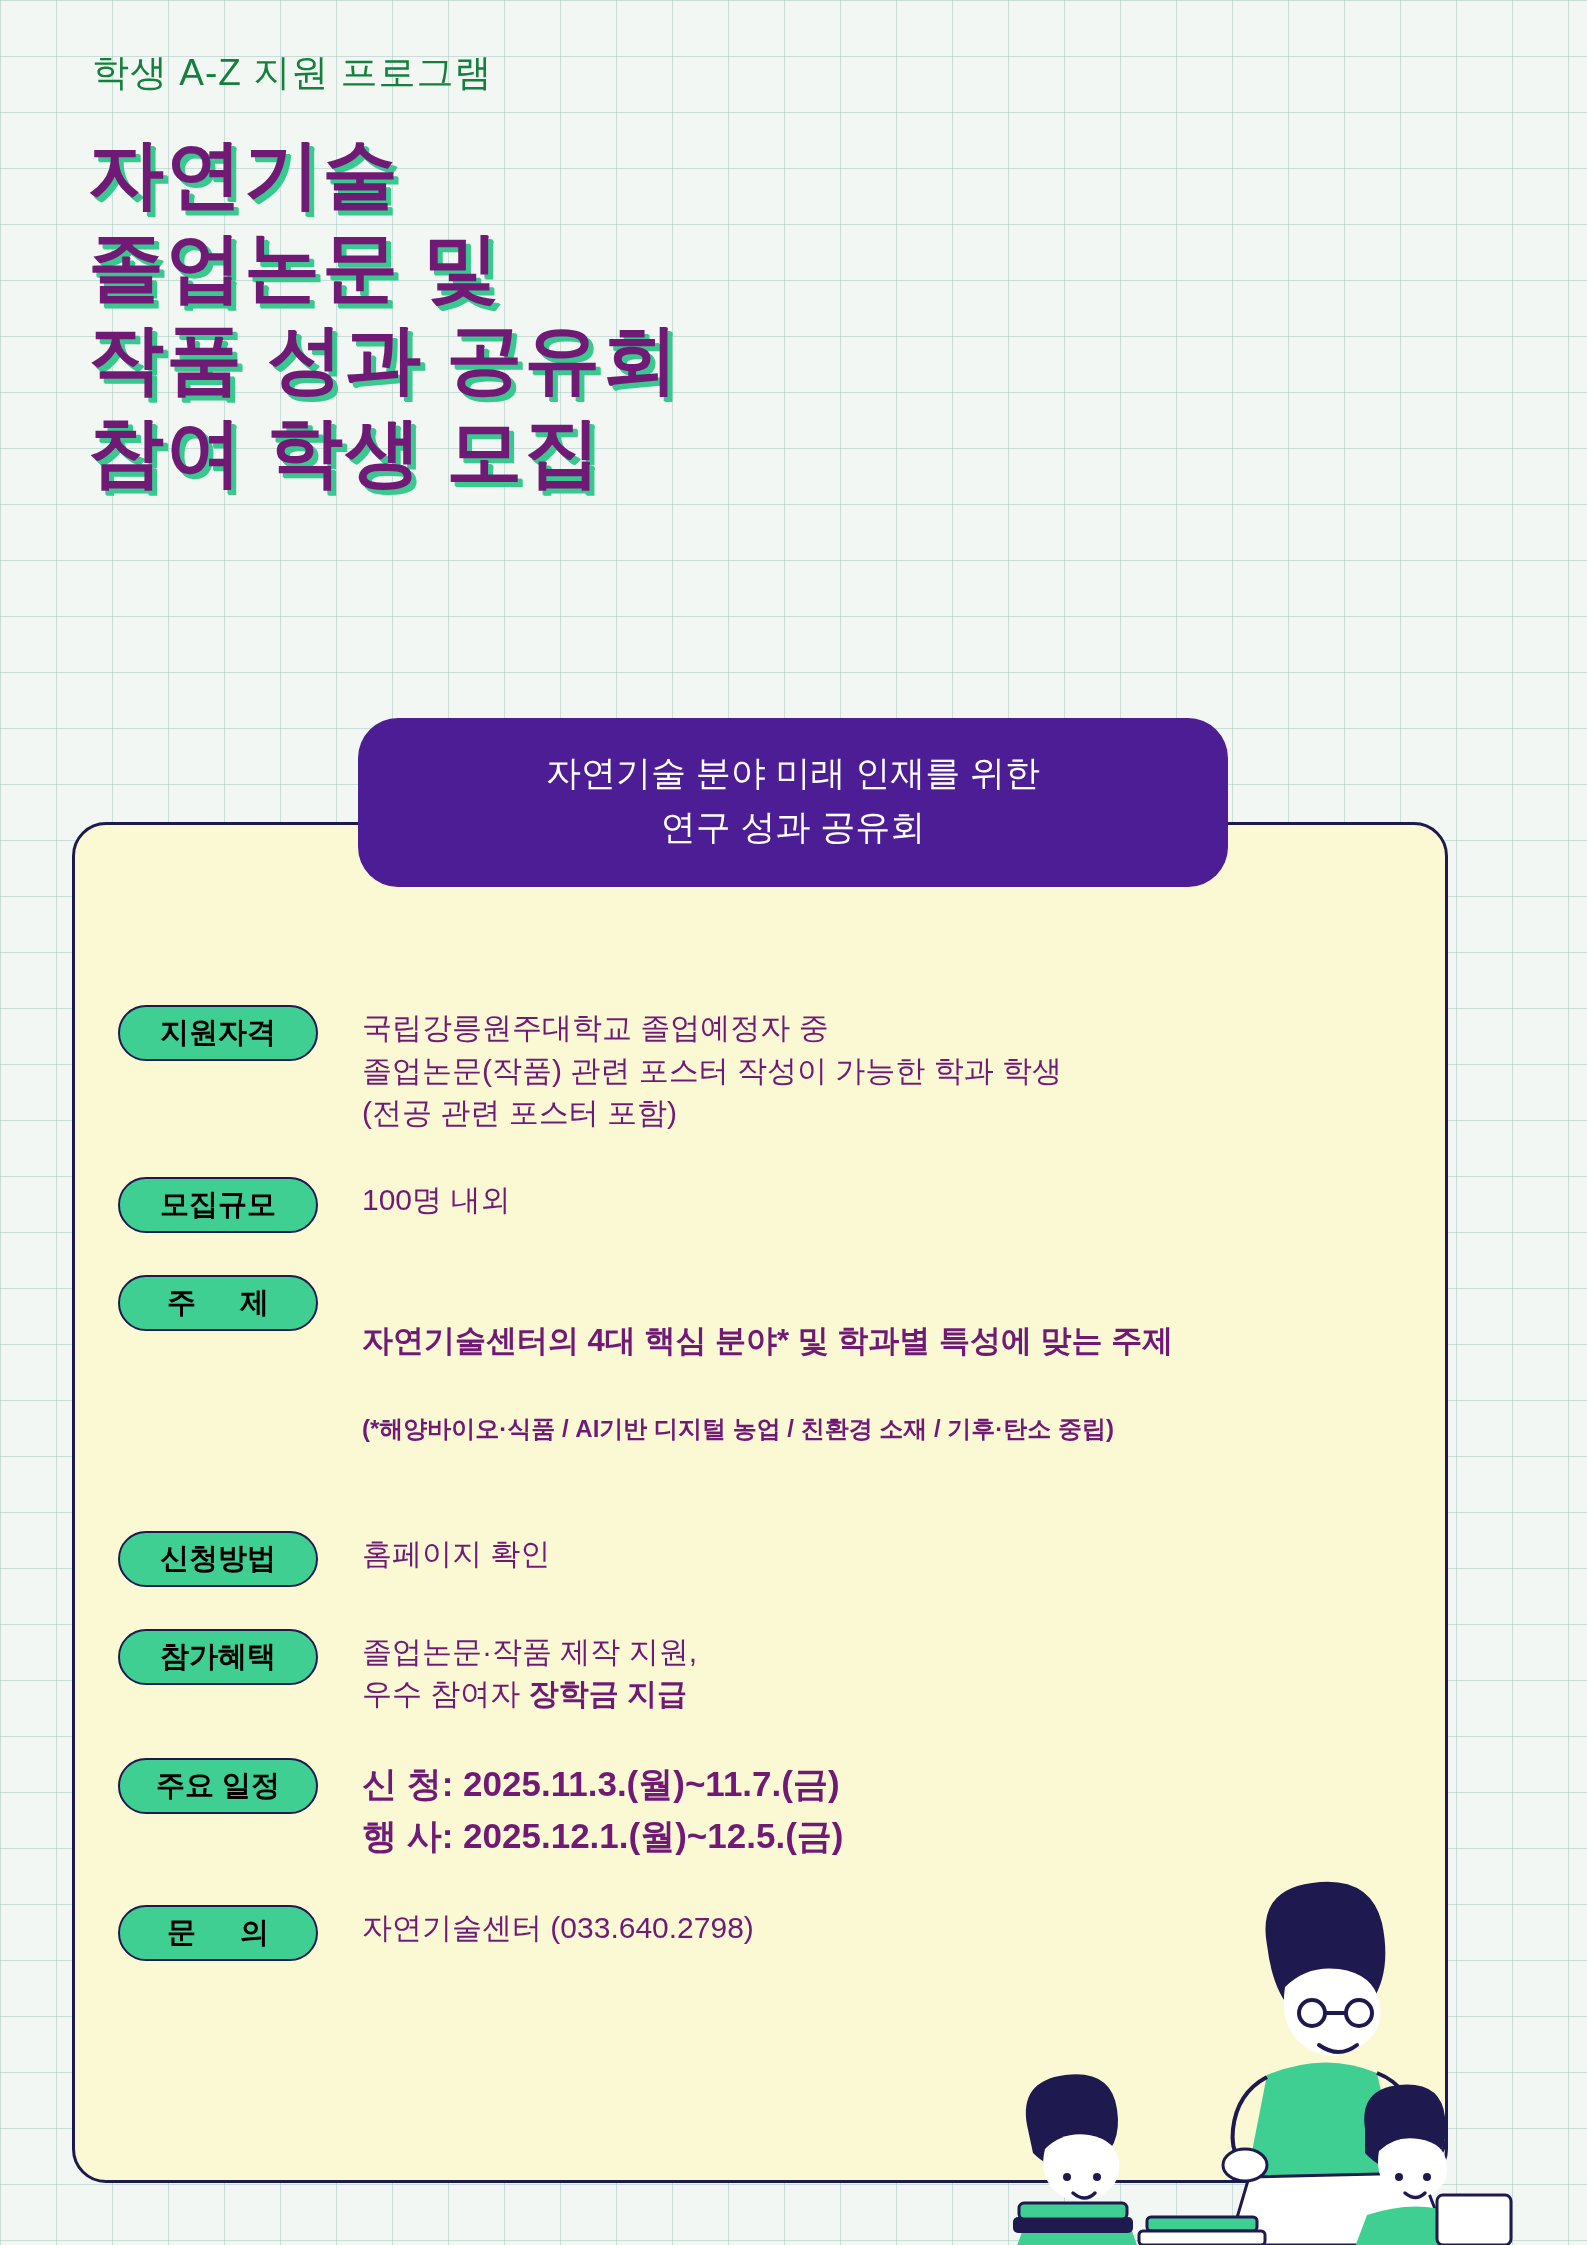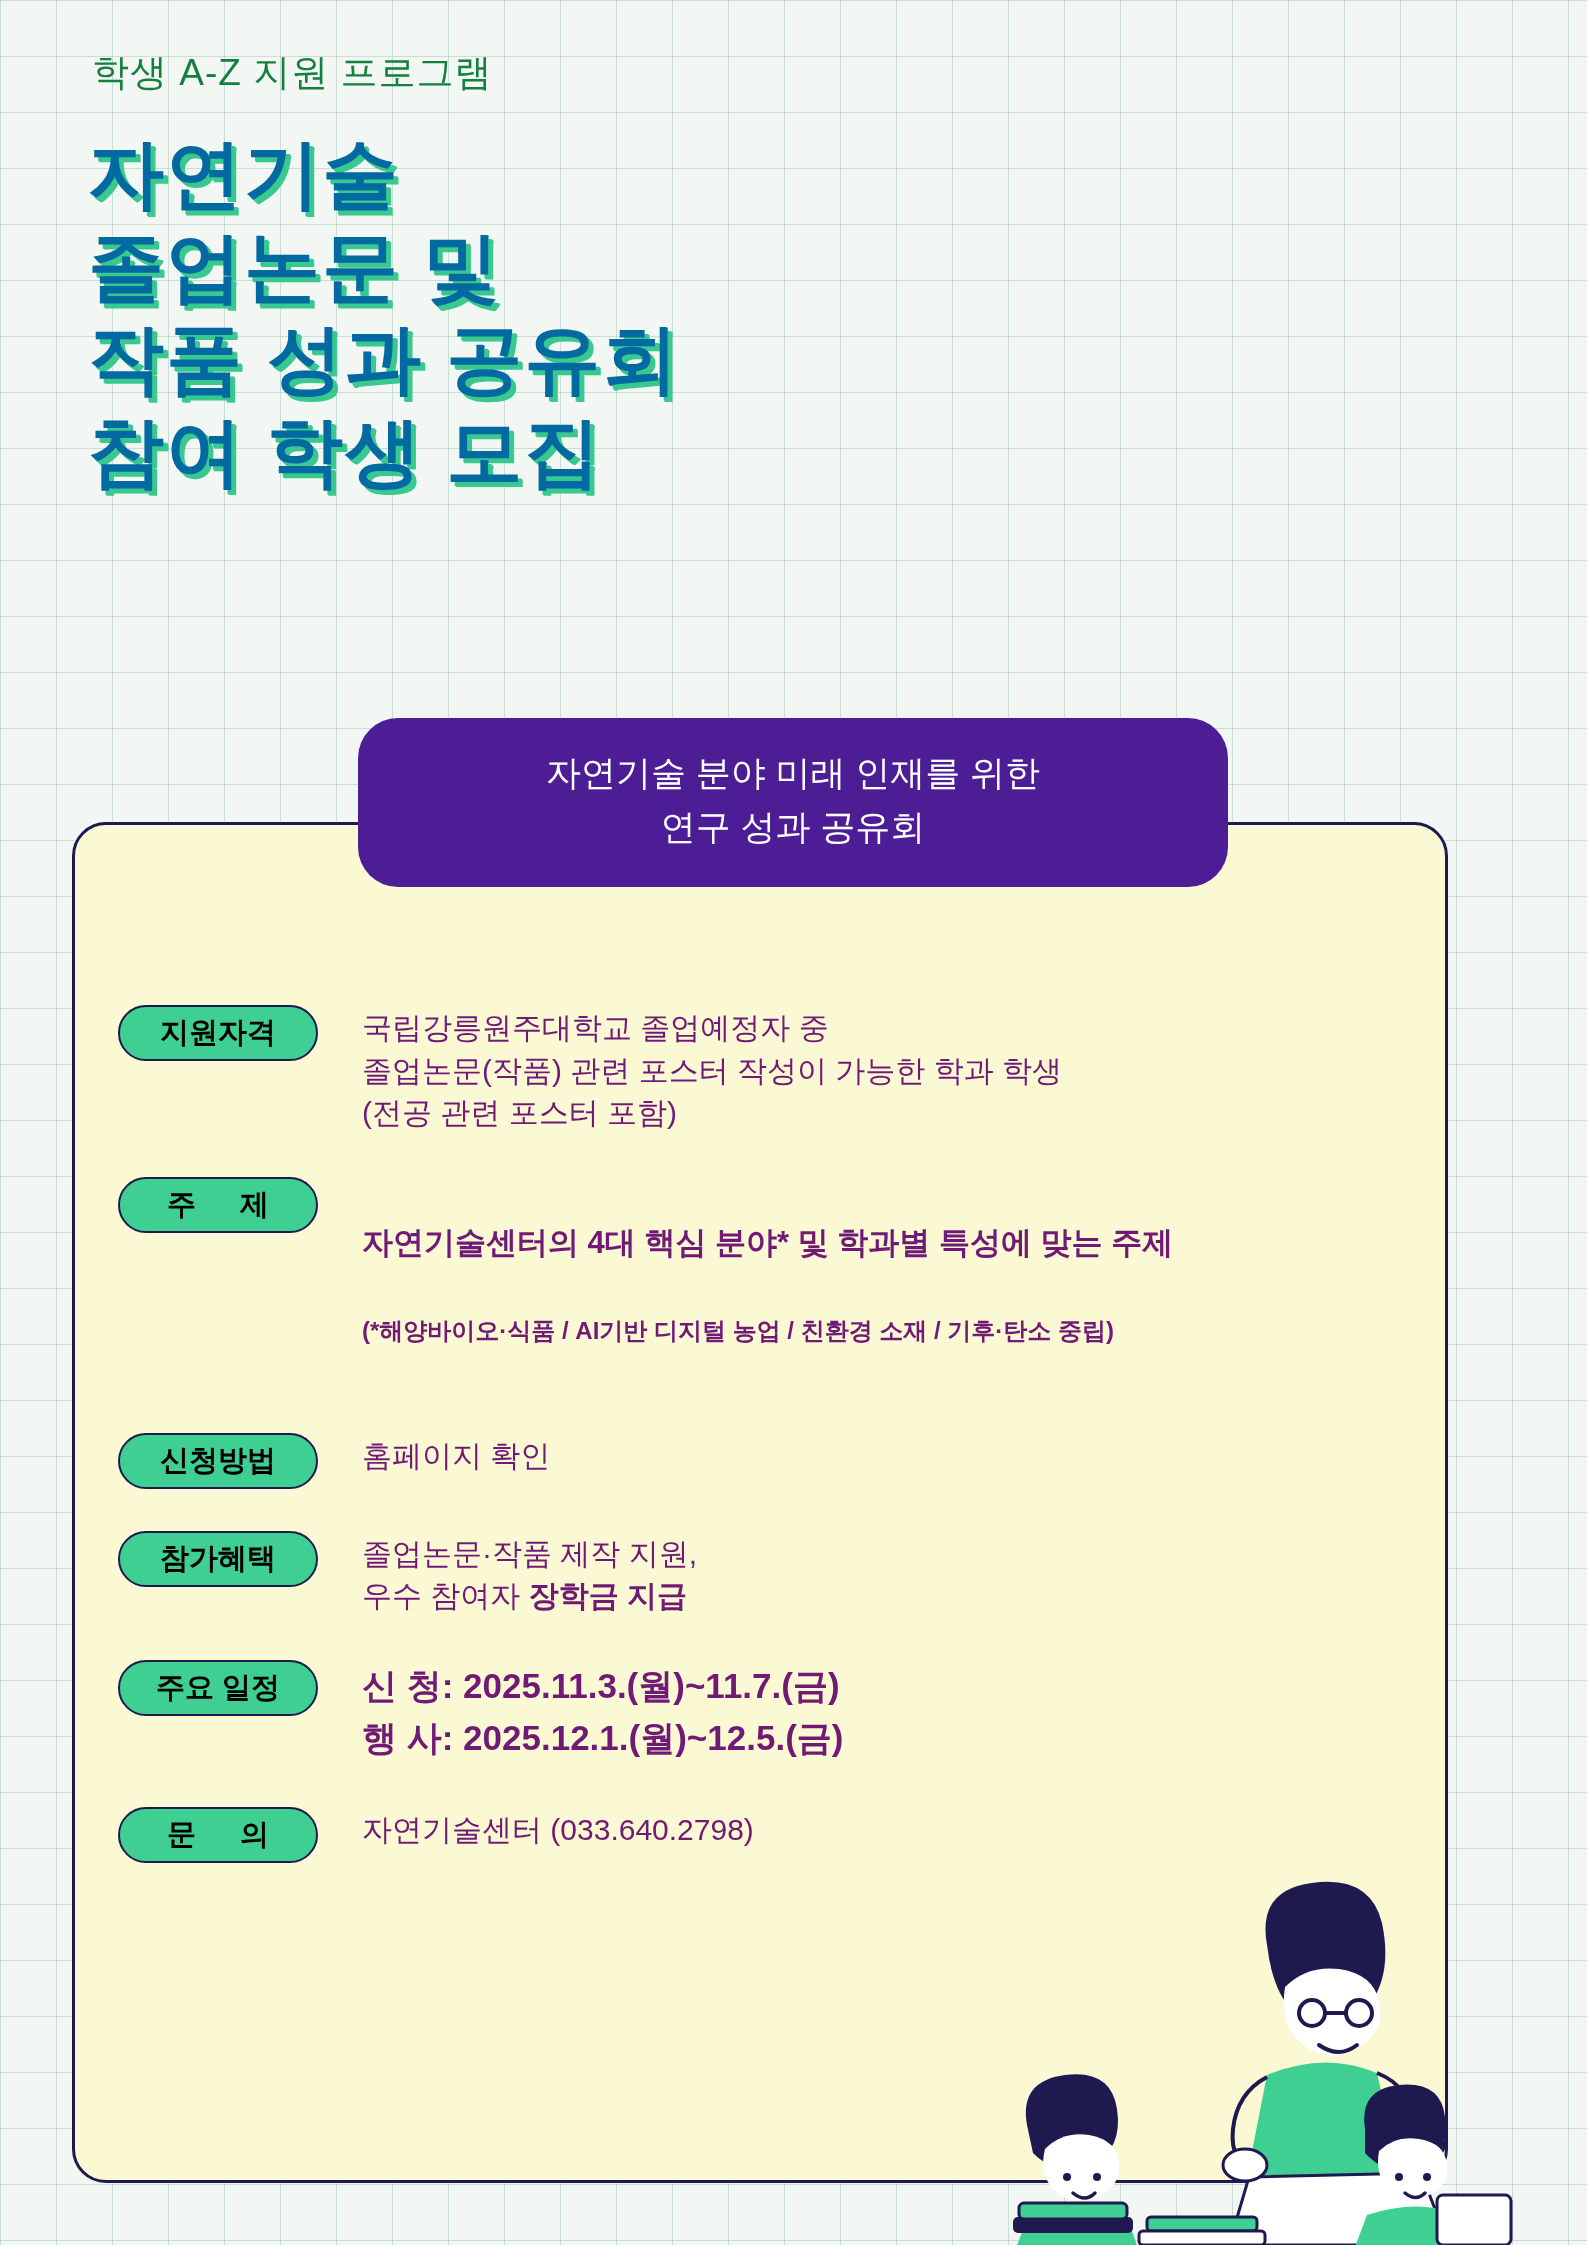--- a/index.html
+++ b/index.html
@@ -33,21 +33,21 @@
     color: #15803d;
     white-space: nowrap;
   }
   .headline {
     position: absolute;
     left: 88px;
     top: 128px;
     font-size: 76px;
     font-weight: 900;
     line-height: 1.22;
-    color: #0369a1;
+    color: #701a75;
     letter-spacing: 2px;
     text-shadow:
       4px 4px 0 #39c98f,
       5px 5px 0 #39c98f;
     white-space: pre-line;
   }
 
   
   .banner {
     position: absolute;
@@ -167,20 +167,24 @@
 
   <div class="rows">
 
     <div class="row">
       <div class="tag">지원자격</div>
       <div class="rowtext">국립강릉원주대학교 졸업예정자 중
 졸업논문(작품) 관련 포스터 작성이 가능한 학과 학생
 (전공 관련 포스터 포함)</div>
     </div>
 
+    <div class="row">
+      <div class="tag">모집규모</div>
+      <div class="rowtext">100명 내외</div>
+    </div>
 
     <div class="row">
       <div class="tag spaced">주   제</div>
       <div class="rowtext strong-lead">
         <span class="lead">자연기술센터의 4대 핵심 분야* 및 학과별 특성에 맞는 주제</span>
         <span class="sub">(*해양바이오·식품 / AI기반 디지털 농업 / 친환경 소재 / 기후·탄소 중립)</span>
       </div>
     </div>
 
     <div class="row">

